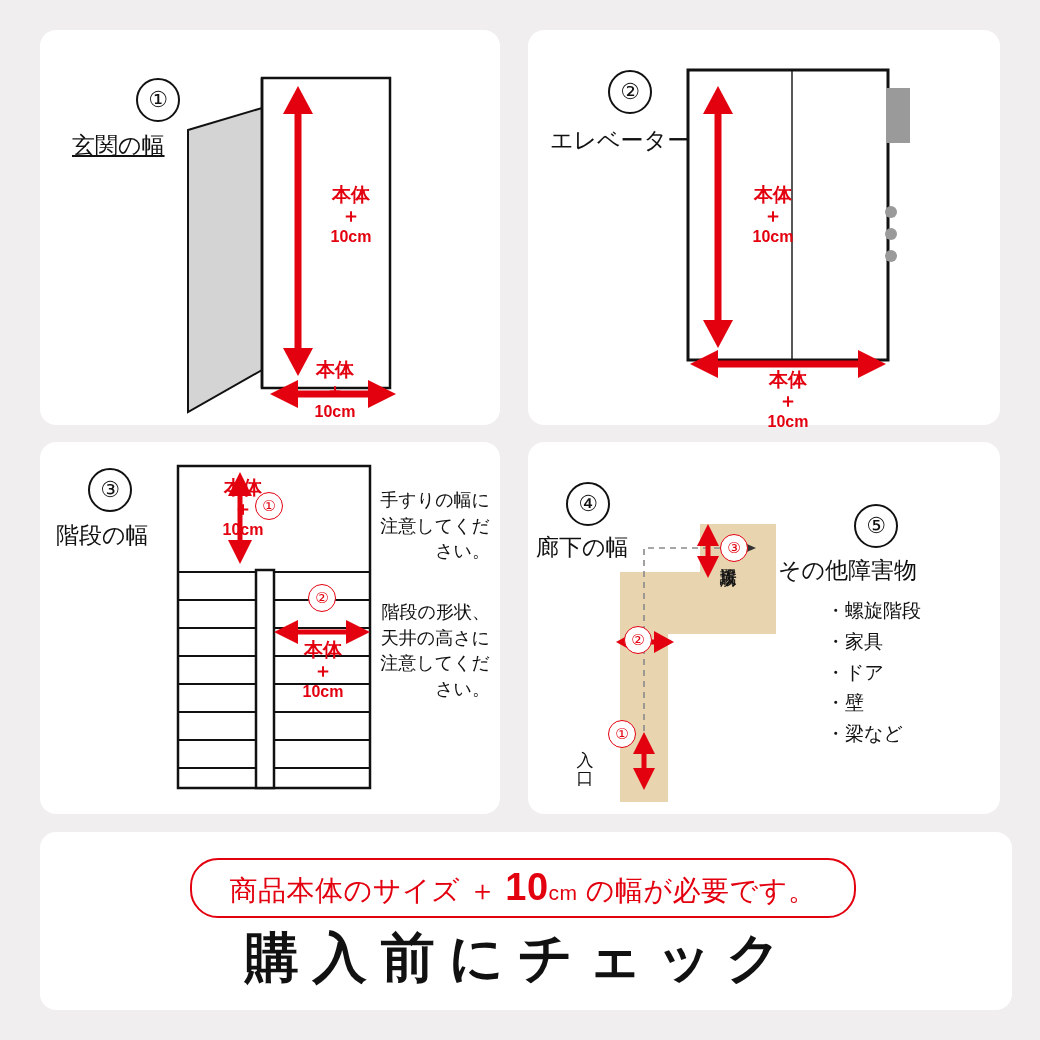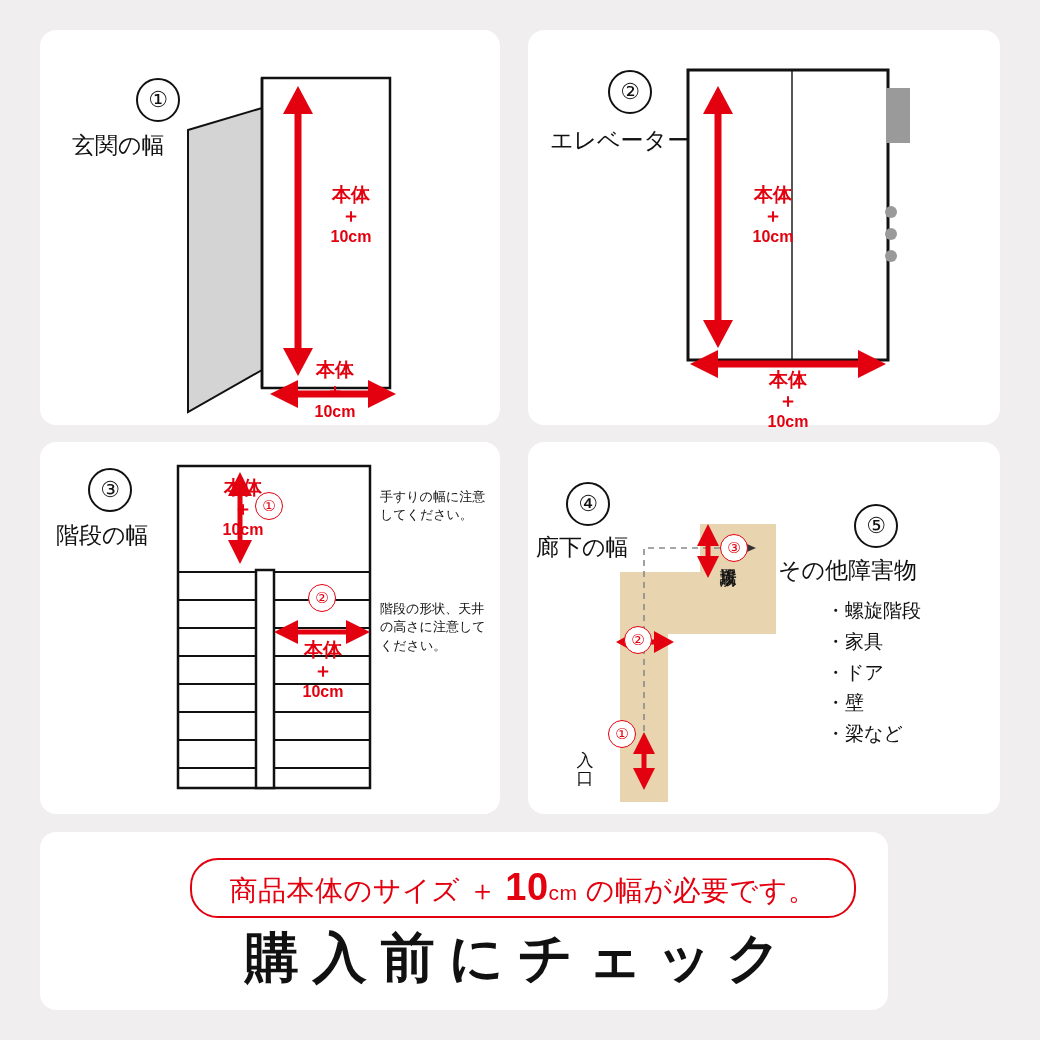--- a/index.html
+++ b/index.html
@@ -14,21 +14,21 @@
 
   .card{
     position:absolute;
     background:#ffffff;
     border-radius:16px;
   }
   #card1{left:40px;top:30px;width:460px;height:395px;}
   #card2{left:528px;top:30px;width:472px;height:395px;}
   #card3{left:40px;top:442px;width:460px;height:372px;}
   #card4{left:528px;top:442px;width:472px;height:372px;}
-  #card5{left:40px;top:832px;width:848px;height:178px;}
+  #card5{left:40px;top:832px;width:972px;height:178px;}
 
   .num-circle{
     position:absolute;
     width:40px;height:40px;border-radius:50%;
     border:2px solid #111;
     display:flex;align-items:center;justify-content:center;
     font-size:22px;line-height:1;
     background:#fff;
   }
   .card-title{
@@ -42,23 +42,24 @@
     font-size:19px;
     line-height:1.08;
     text-align:center;
     white-space:nowrap;
     font-weight:bold;
   }
   .red-label .cm{font-size:16px;}
 
   .note{
     position:absolute;
-    font-size:13px;
+    font-size:18px;
     line-height:1.42;
     color:#111;
+    text-align:right;
   }
 
   .bullets{
     position:absolute;
     font-size:19px;
     line-height:1.62;
     font-family:Liberation Mono, monospace;
   }
 
   svg{position:absolute;left:0;top:0;overflow:visible;}
@@ -99,21 +100,21 @@
     position:absolute;font-size:17px;line-height:1.05;text-align:center;margin-left:15px;
   }
 </style>
 </head>
 <body>
 
 <div class="page">
 
   <div class="card" id="card1">
     <div class="num-circle" style="left:96px;top:48px;">①</div>
-    <div class="card-title" style="left:32px;top:100px;">玄関の幅</div>
+    <div class="card-title" style="left:32px;top:100px;text-decoration:underline;">玄関の幅</div>
 
     <svg width="460" height="395">
 
       <polygon points="148,100 222,78 222,340 148,382" fill="#d4d4d4" stroke="#111" stroke-width="2"></polygon>
 
       <rect x="222" y="48" width="128" height="310" fill="#ffffff" stroke="#111" stroke-width="2.5"></rect>
       <line x1="222" y1="48" x2="222" y2="358" stroke="#111" stroke-width="2.5"></line>
 
       <line x1="258" y1="72" x2="258" y2="330" stroke="#e3000f" stroke-width="7"></line>
       <polygon points="258,56 243,84 273,84" fill="#e3000f"></polygon>

